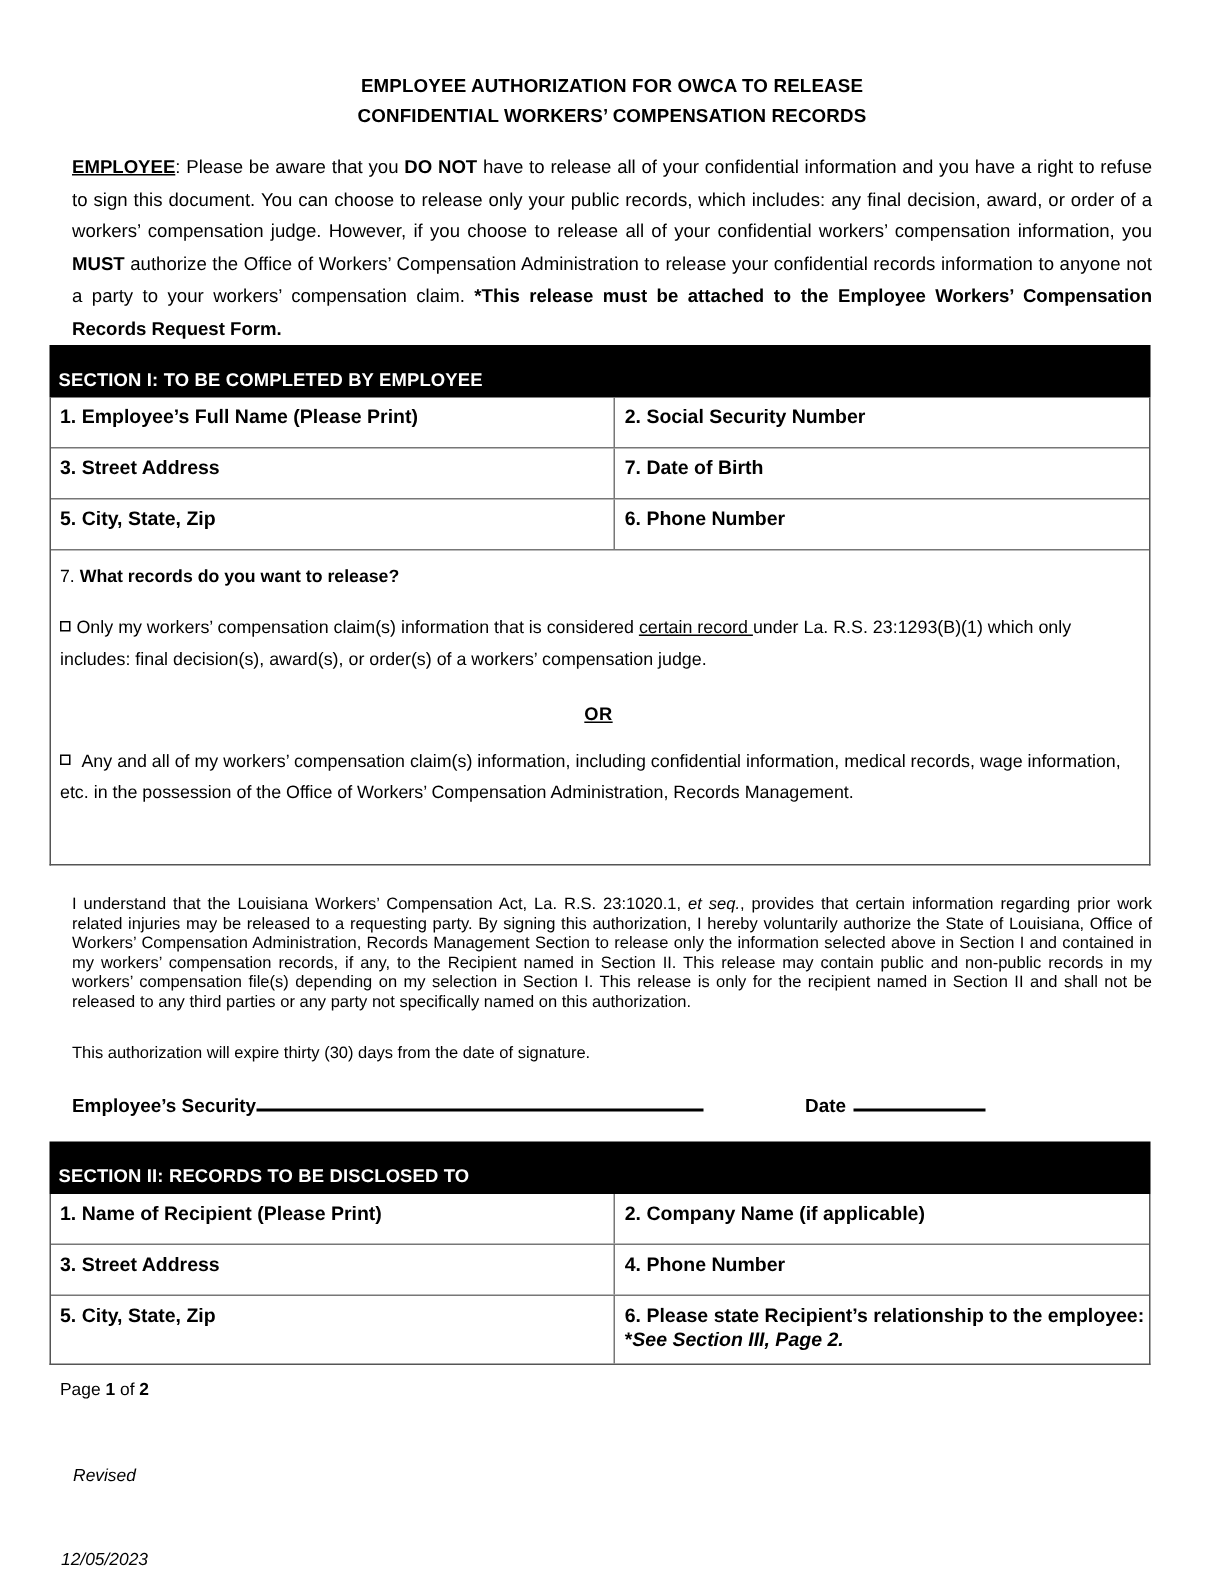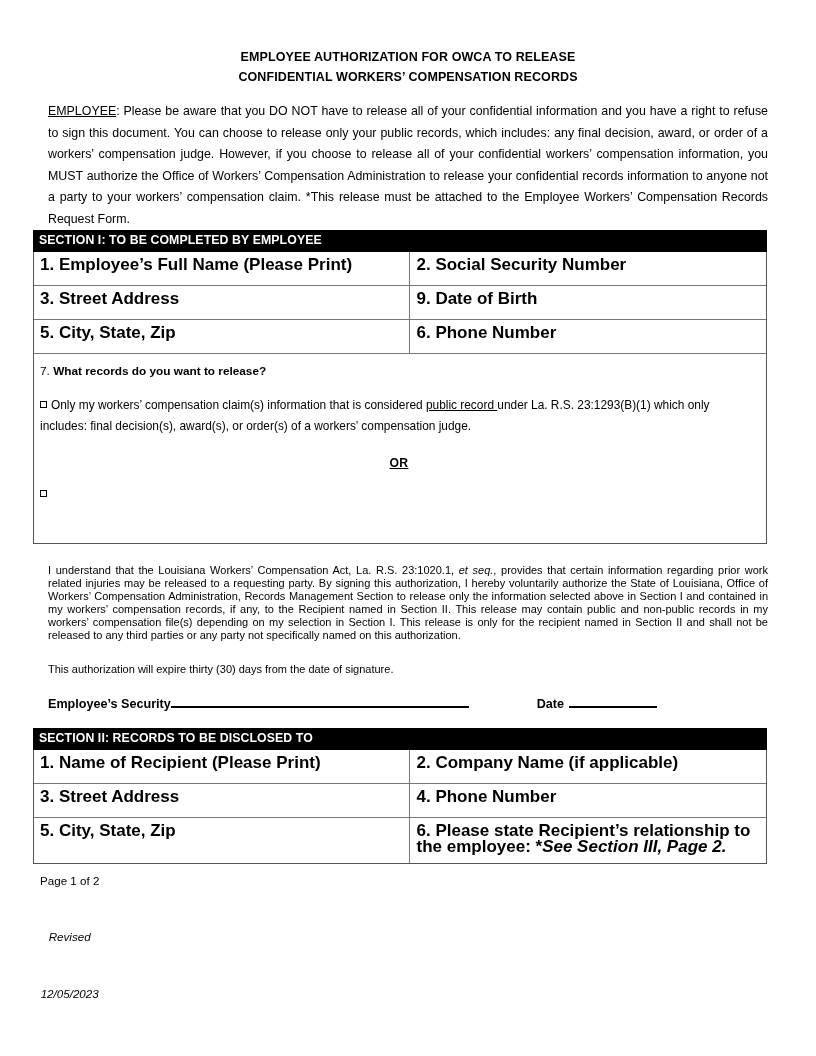--- a/index.html
+++ b/index.html
@@ -37,30 +37,30 @@
 
   
   .intro {
     margin: 14px 48px 0 48px;
     font-size: 12.4px;
     line-height: 21.5px;
     text-align: justify;
     text-justify: inter-word;
   }
   .u { text-decoration: underline; }
-  .b { font-weight: normal; }
+  .b { font-weight: bold; }
   .i { font-style: italic; }
 
   
   .section-band {
     background: #000000;
     color: #ffffff;
     font-size: 12.3px;
     font-weight: bold;
-    padding: 3px 6px 4px 6px;
+    padding: 16px 6px 4px 6px;
     letter-spacing: 0.1px;
     line-height: 15px;
   }
 
   
   .form-table {
     margin: 0 33px;
     border: 1px solid #555555;
     border-top: none;
     box-sizing: border-box;
@@ -70,21 +70,21 @@
     margin: 0 33px;
     width: 734px;
     box-sizing: border-box;
   }
   .t-row {
     display: flex;
     border-bottom: 1px solid #777777;
   }
   .t-row:last-child { border-bottom: none; }
   .t-cell {
-    font-size: 17px;
+    font-size: 13px;
     font-weight: bold;
     padding: 5px 0 0 6px;
     box-sizing: border-box;
     line-height: 16px;
   }
   .t-cell.left {
     width: 377px;
     border-right: 1px solid #777777;
     height: 33px;
   }
@@ -198,38 +198,38 @@
 
   <div class="form-table">
 
     <div class="t-row">
       <div class="t-cell left">1. Employee’s Full Name (Please Print)</div>
       <div class="t-cell right">2. Social Security Number</div>
     </div>
 
     <div class="t-row">
       <div class="t-cell left">3. Street Address</div>
-      <div class="t-cell right">9. Date of Birth</div>
+      <div class="t-cell right">7. Date of Birth</div>
     </div>
 
     <div class="t-row">
       <div class="t-cell left">5. City, State, Zip</div>
       <div class="t-cell right">6. Phone Number</div>
     </div>
 
     <div class="t-row">
       <div class="q7" style="width:100%">
 
         <div class="q7-head"><span class="num">7. </span><span class="txt">What records do you want to release?</span></div>
 
-        <div class="opt"><span class="chk"></span><span>Only my workers’ compensation claim(s) information that is considered </span><span class="u">public record </span><span>under La. R.S. 23:1293(B)(1) which only includes: final decision(s), award(s), or order(s) of a workers’ compensation judge.</span></div>
+        <div class="opt"><span class="chk"></span><span>Only my workers’ compensation claim(s) information that is considered </span><span class="u">certain record </span><span>under La. R.S. 23:1293(B)(1) which only includes: final decision(s), award(s), or order(s) of a workers’ compensation judge.</span></div>
 
         <div class="or-line">OR</div>
 
-        <div class="opt opt2"><span class="chk"></span>&nbsp;</div>
+        <div class="opt opt2"><span class="chk"></span>&nbsp;<span>Any and all of my workers’ compensation claim(s) information, including confidential information, medical records, wage information, etc. in the possession of the Office of Workers’ Compensation Administration, Records Management.</span></div>
 
         <div class="q7-spacer"></div>
       </div>
     </div>
 
   </div>
 
   <div class="body-par p-understand"><span>I understand that the Louisiana Workers’ Compensation Act, La. R.S. 23:1020.1, </span><span class="i">et seq.</span><span>, provides that certain information regarding prior work related injuries may be released to a requesting party. By signing this authorization, I hereby voluntarily authorize the State of Louisiana, Office of Workers’ Compensation Administration, Records Management Section to release only the information selected above in Section I and contained in my workers’ compensation records, if any, to the Recipient named in Section II. This release may contain public and non-public records in my workers’ compensation file(s) depending on my selection in Section I. This release is only for the recipient named in Section II and shall not be released to any third parties or any party not specifically named on this authorization.</span></div>
 
   <div class="body-par p-expire">This authorization will expire thirty (30) days from the date of signature.</div>

